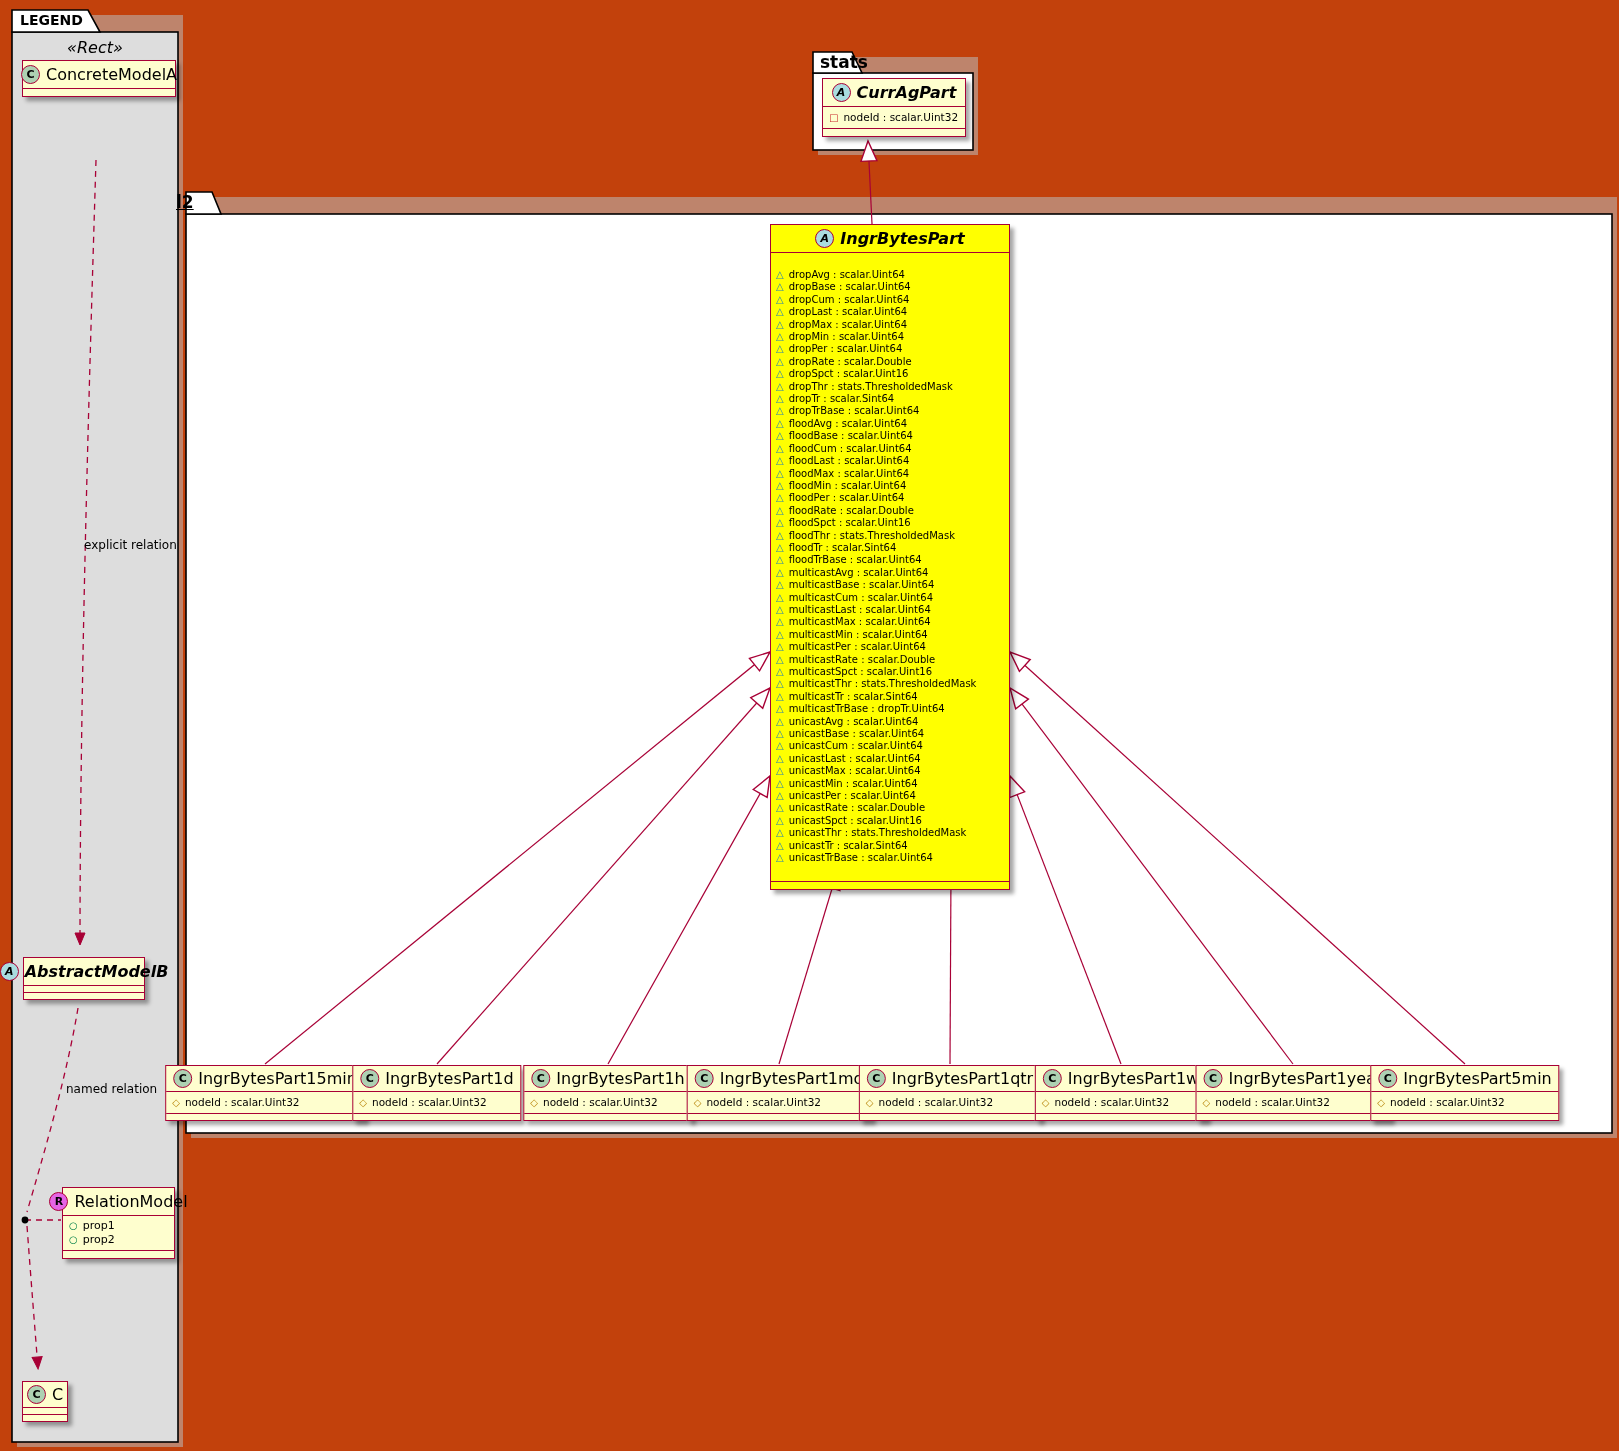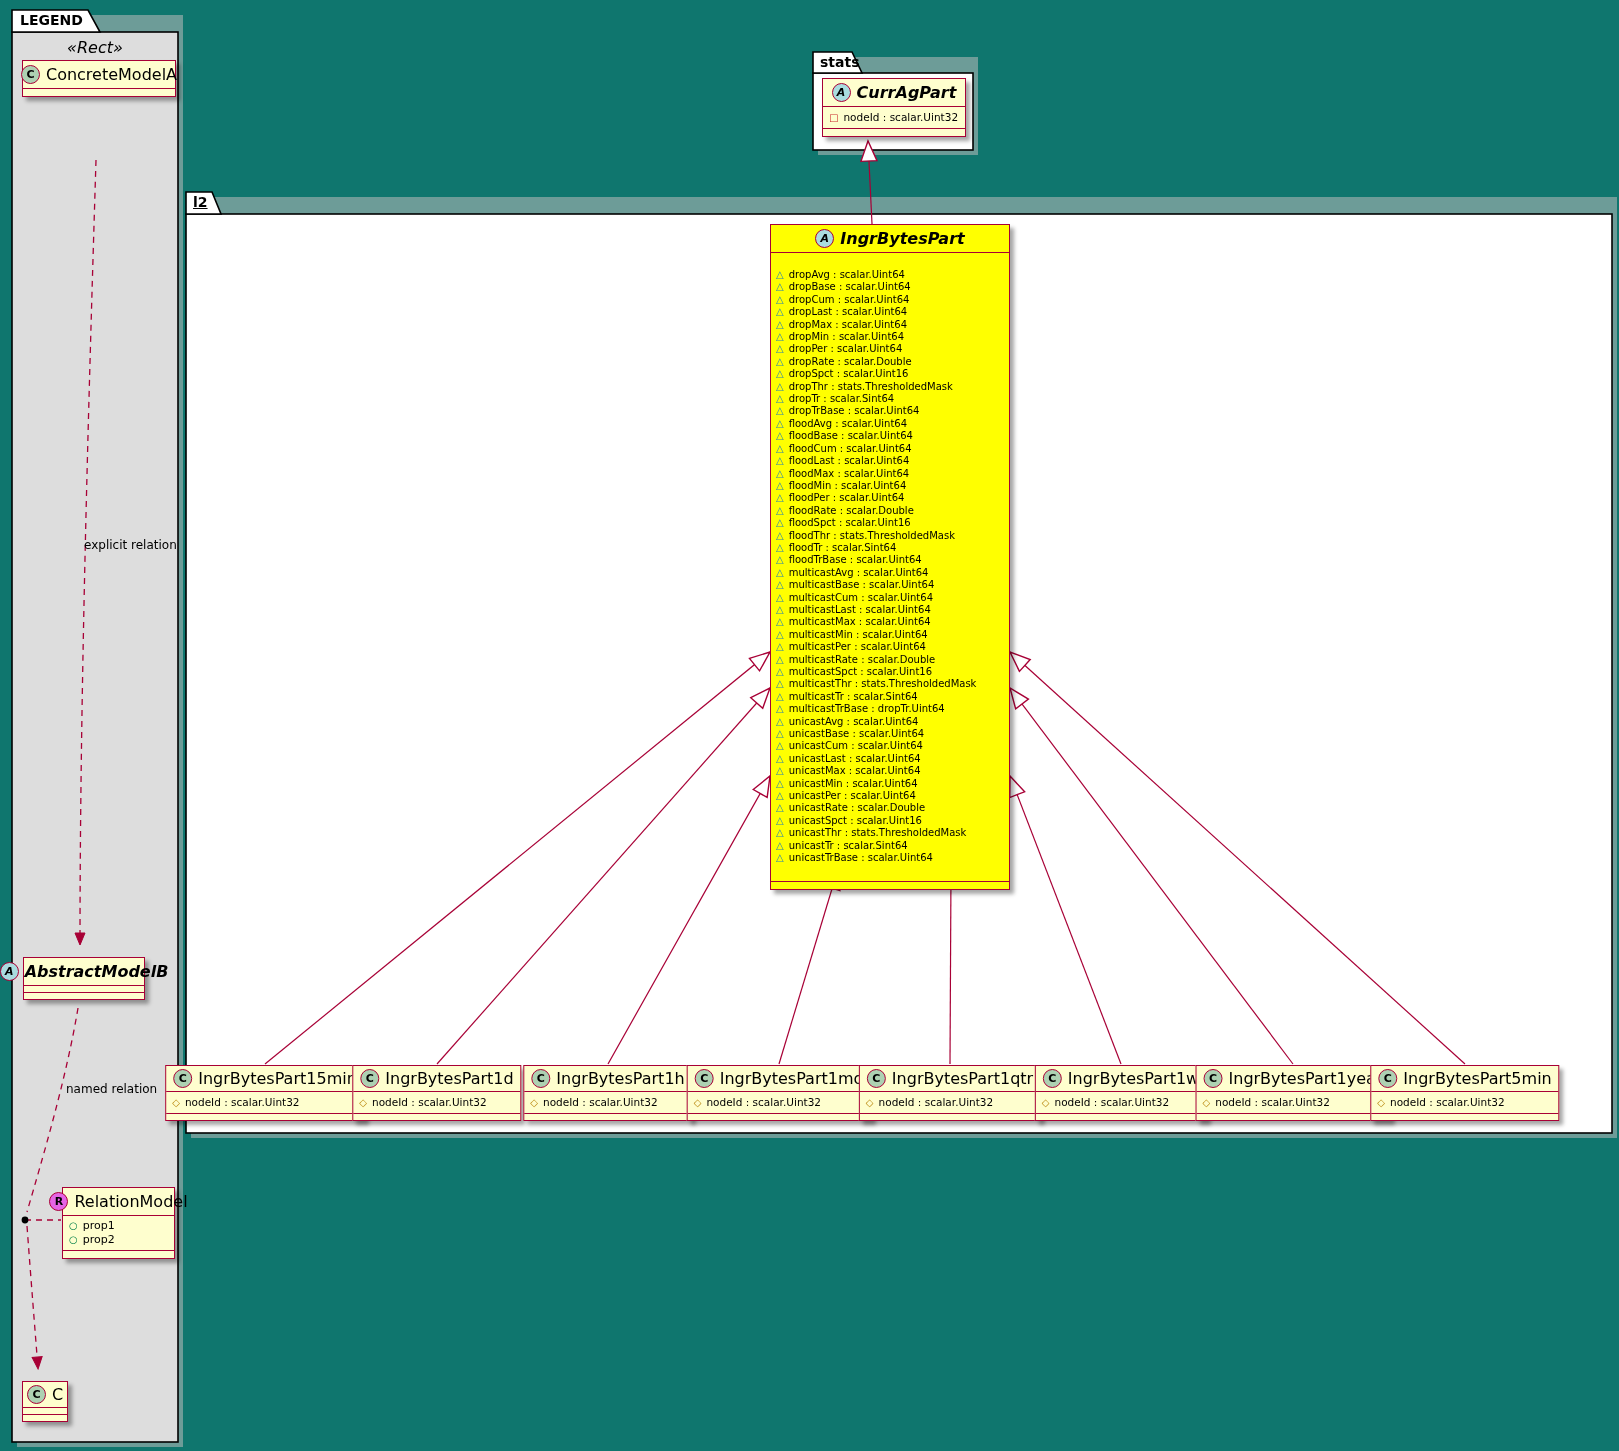--- a/index.html
+++ b/index.html
@@ -1,21 +1,21 @@
 <!DOCTYPE html>
 <html><head>
 <meta charset="utf-8">
 <style>
   html,body{margin:0;padding:0;background:#ffffff;}
-  #canvas{position:relative;width:1619px;height:1451px;background:#0f766e;
+  #canvas{position:relative;width:1619px;height:1451px;background:#c2410c;
           font-family:"DejaVu Sans",sans-serif;color:#000;overflow:hidden;}
   #wires{position:absolute;left:0;top:0;z-index:1;}
 
   
-  .pkg-tab-label{position:absolute;z-index:2;font-weight:bold;font-size:14px;line-height:20px;}
+  .pkg-tab-label{position:absolute;z-index:2;font-weight:bold;font-size:17px;line-height:20px;}
   .legend-tab-label{font-size:14px;}
 
   
   .uml-class{position:absolute;z-index:2;background:#FEFECE;border:1.5px solid #A80036;
              box-shadow:4px 4px 4px rgba(0,0,0,0.35);box-sizing:border-box;}
   .uml-class.highlight{background:#FFFF00;}
   .uml-title{display:flex;align-items:center;justify-content:center;gap:6px;
              padding:4px 8px;white-space:nowrap;}
   .uml-title .cname{font-size:16px;}
   .abstract-name{font-style:italic;font-weight:600;}
@@ -130,21 +130,21 @@
       <path d="M96,160 C88,420 80,700 80,944" marker-end="url(#mArr)"></path>
       <path d="M78,1008 C66,1080 42,1160 27,1212"></path>
       <line x1="25" y1="1220" x2="61" y2="1220"></line>
       <path d="M27,1226 C31,1280 35,1330 38,1368" marker-end="url(#mArr)"></path>
     </g>
     <circle cx="25" cy="1220" r="3.4" fill="#000000"></circle>
   </svg>
 
   <div class="pkg-tab-label legend-tab-label" style="left:20px;top:10px;">LEGEND</div>
   <div class="pkg-tab-label" style="left:820px;top:52px;">stats</div>
-  <div class="pkg-tab-label" style="left:193px;top:192px;text-decoration:underline;">l2</div>
+  <div class="pkg-tab-label" style="left:176px;top:192px;text-decoration:underline;">l2</div>
 
   <div id="rect-stereotype">«Rect»</div>
 
   <div id="concrete-class" class="uml-class">
     <div class="uml-title">
       <span class="spot spot-c">
         <span class="sletter">C</span>
         </span>
       <span class="cname">ConcreteModelA</span>
     </div>

